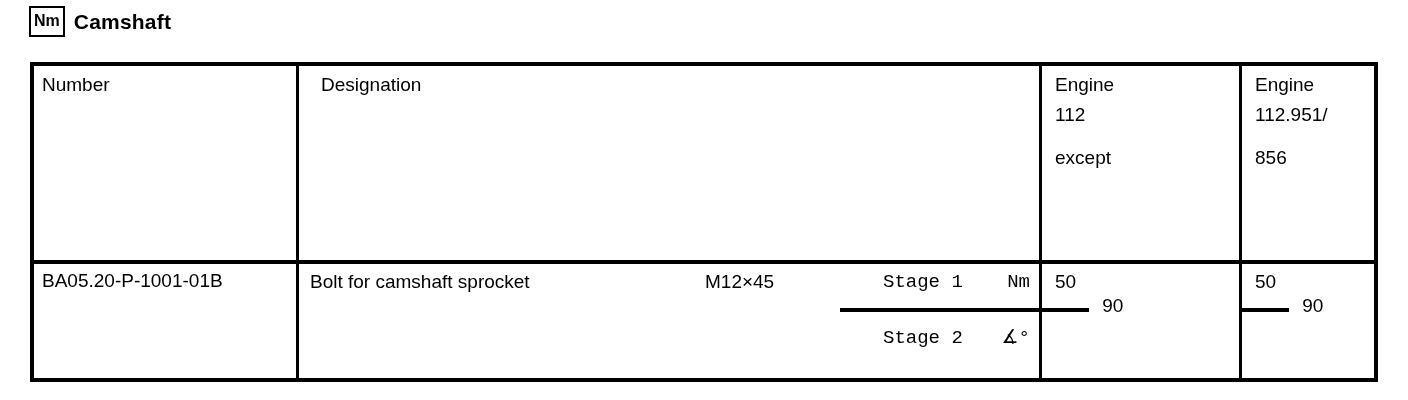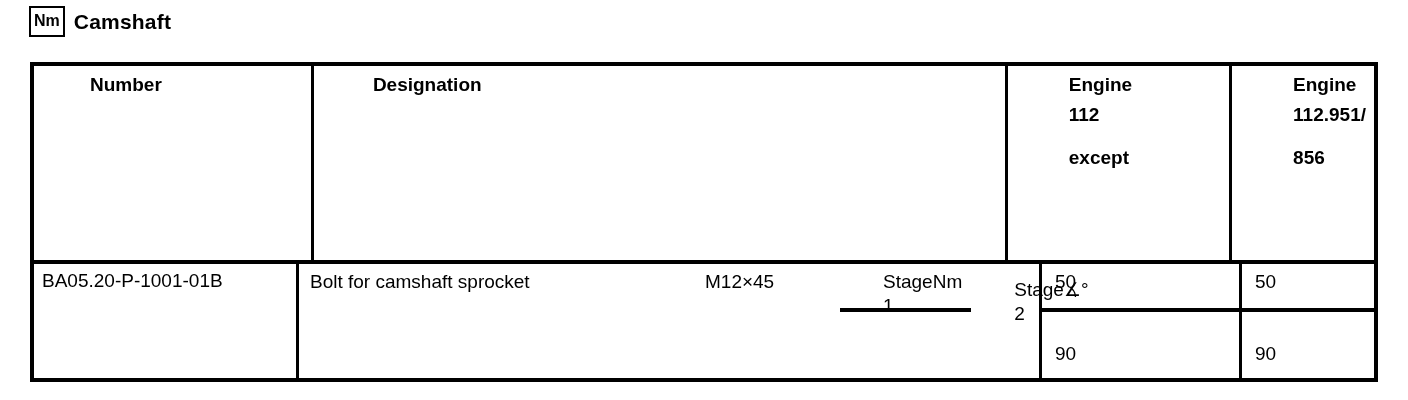--- a/index.html
+++ b/index.html
@@ -56,26 +56,25 @@
     flex: 1;
   }
 
   .col-number      { width: 265px; border-right: 3px solid #000; }
   .col-designation { width: 743px; border-right: 3px solid #000; padding-left: 34px; }
   .col-engine1     { width: 200px; border-right: 3px solid #000; }
   .col-engine2     { flex: 1; }
 
   .hcell {
     font-size: 19px;
-    font-weight: 700;
+    font-weight: 400;
     line-height: 30px;
     padding: 4px 8px 0 8px;
-    margin-left: 48px;
   }
-  .hcell.pad11 { padding-left: 11px; }
+  .hcell.pad11 { padding-left: 22px; }
   .hcell.pad13 { padding-left: 13px; }
   .hline { white-space: nowrap; }
   .pgap  { margin-top: 13px; }
 
   .bcell { font-size: 19px; line-height: 24px; }
 
   .cell-number {
     padding: 5px 8px 0 8px;
     white-space: nowrap;
   }
@@ -89,33 +88,34 @@
   .desig-size {
     position: absolute;
     left: 406px; top: 6px;
     white-space: nowrap;
   }
   .stage-area {
     position: absolute;
     top: 0; right: 0; bottom: 4px;
     width: 199px;
     display: flex;
-    flex-direction: row;
+    flex-direction: column;
+    font-family: Liberation Mono, monospace;
   }
   .stage-sub {
     display: flex;
     justify-content: space-between;
     padding: 6px 9px 0 43px;
   }
   .sub1 { height: 48px; border-bottom: 4px solid #000; }
   .sub2 { flex: 1; padding-top: 14px; }
 
   .value-col {
     display: flex;
-    flex-direction: column;
+    flex-direction: row;
   }
   .val-sub { padding: 6px 13px 0 13px; }
   .val-sub.sub1 { height: 48px; border-bottom: 4px solid #000; }
   .val-sub.sub2 { flex: 1; padding-top: 30px; }
 
   .unit { white-space: nowrap; }
 </style>
 </head>
 <body>
 

